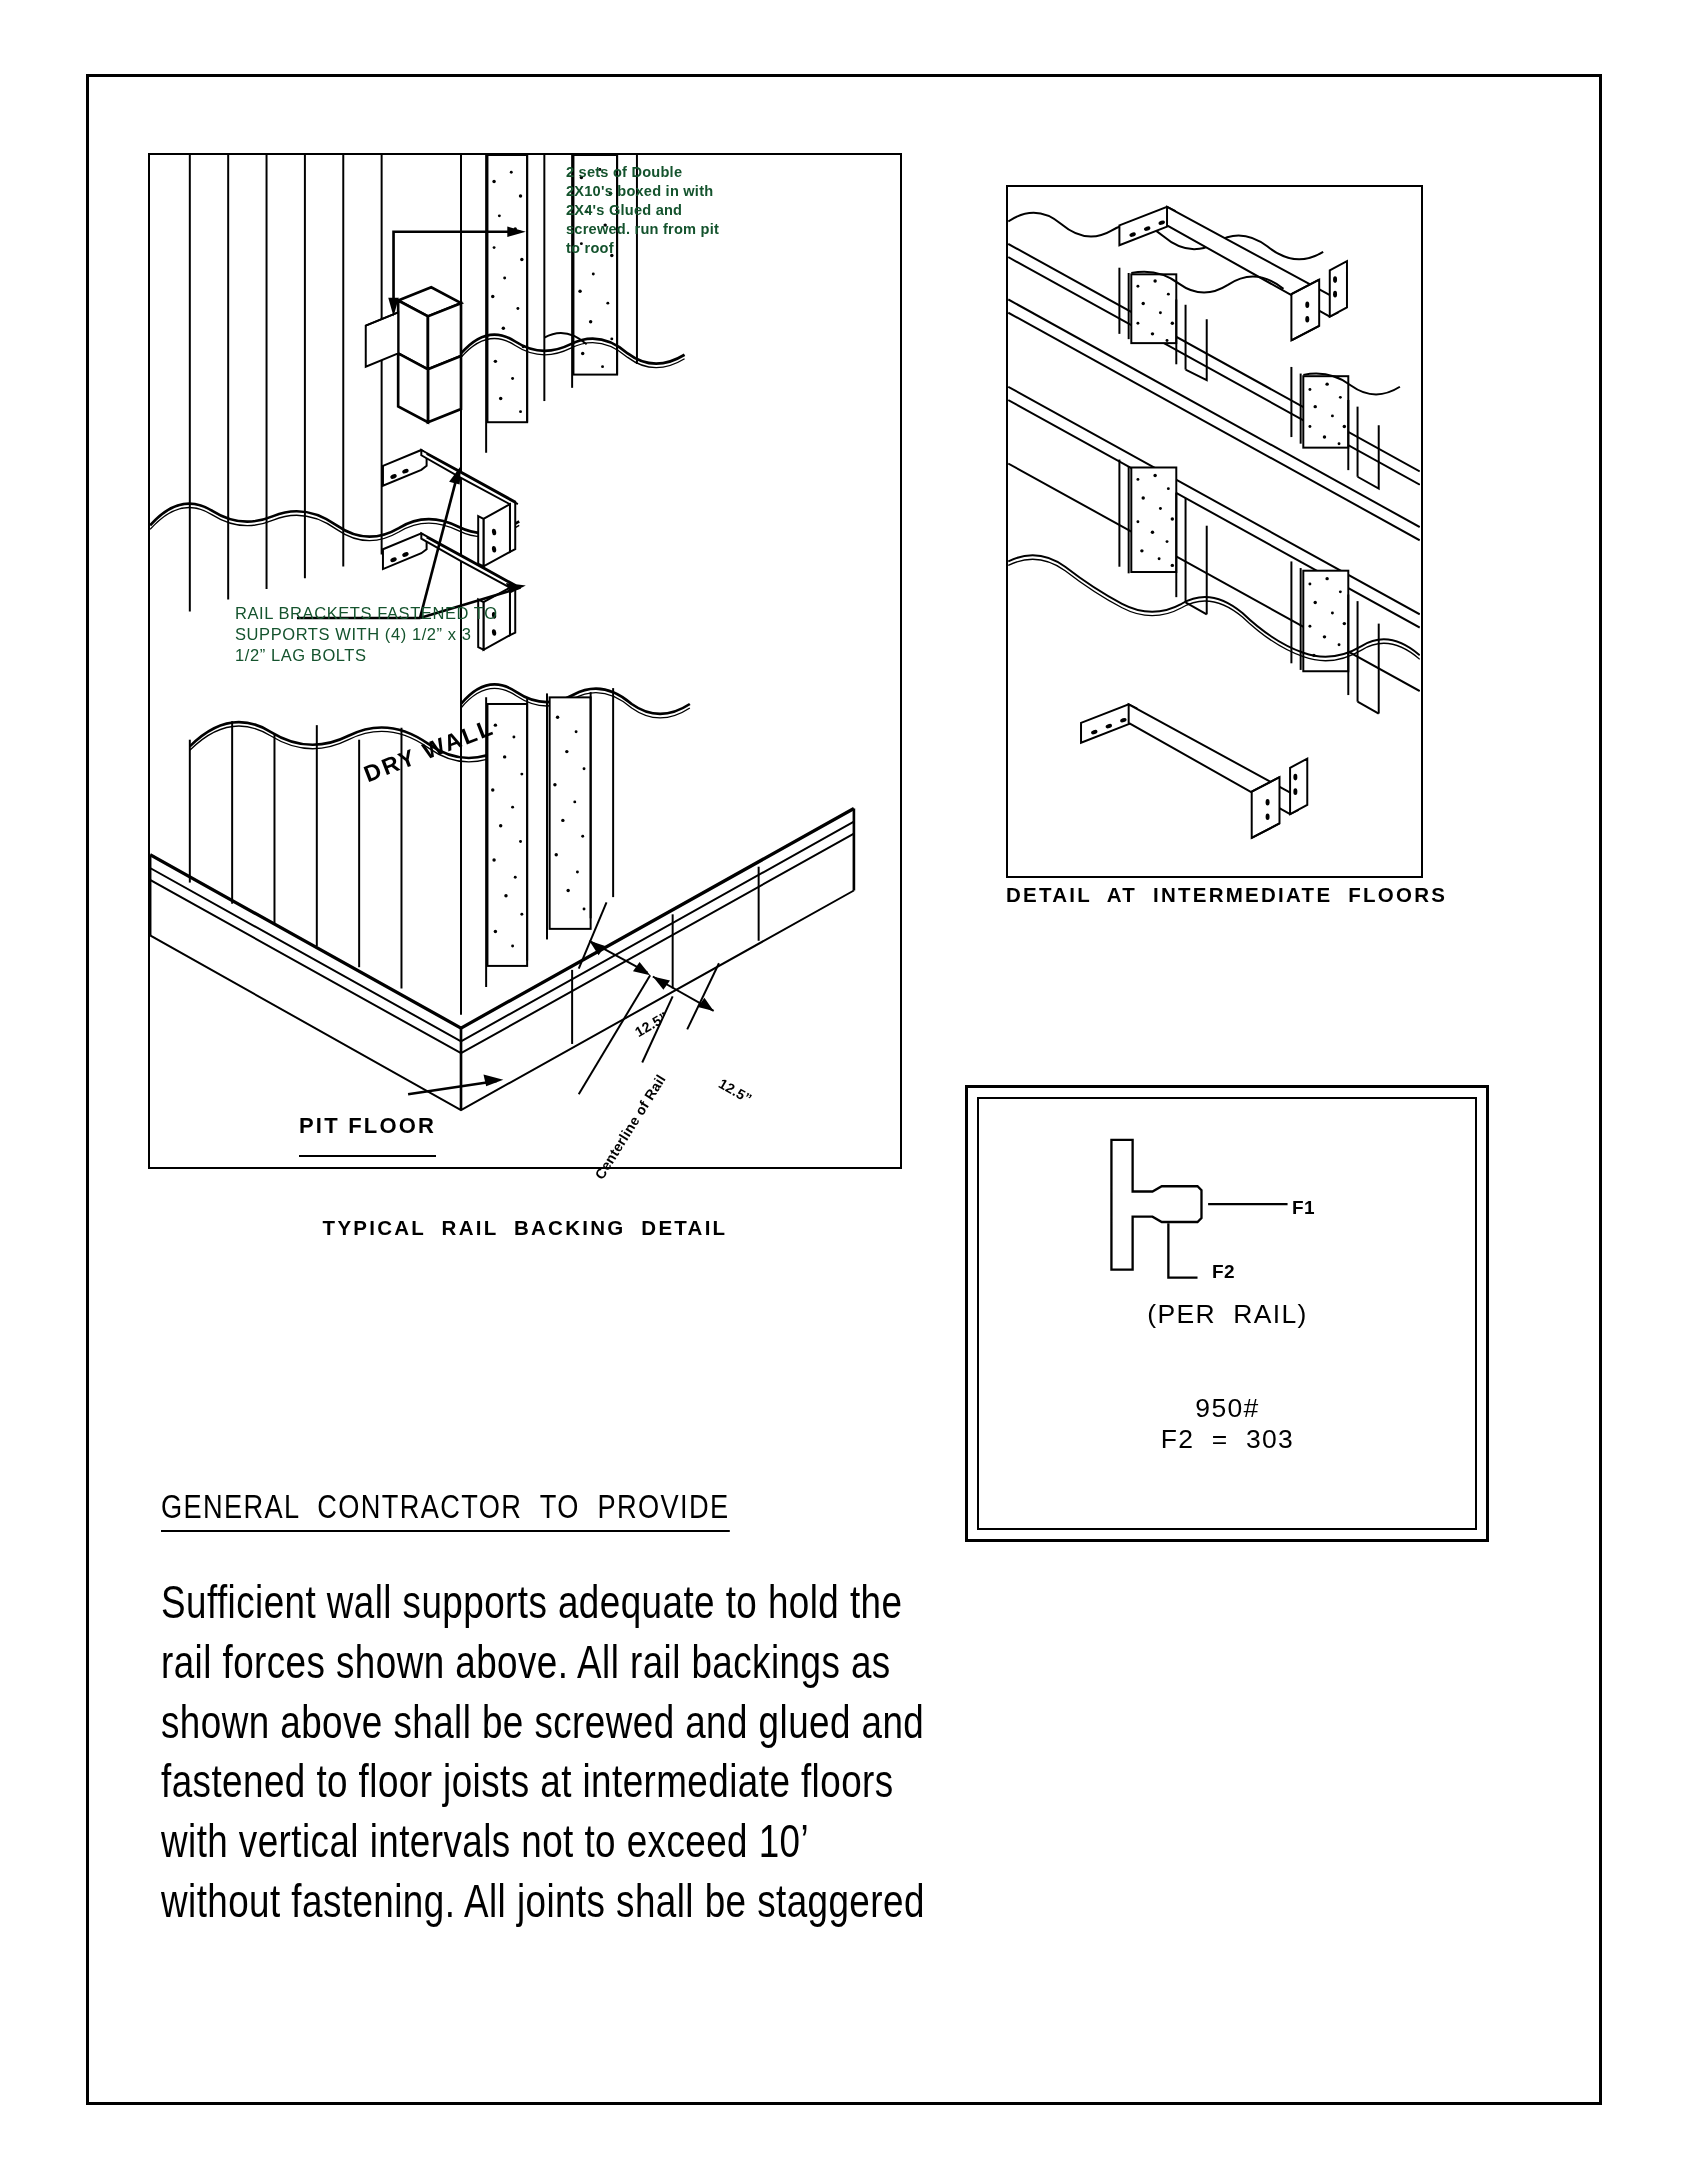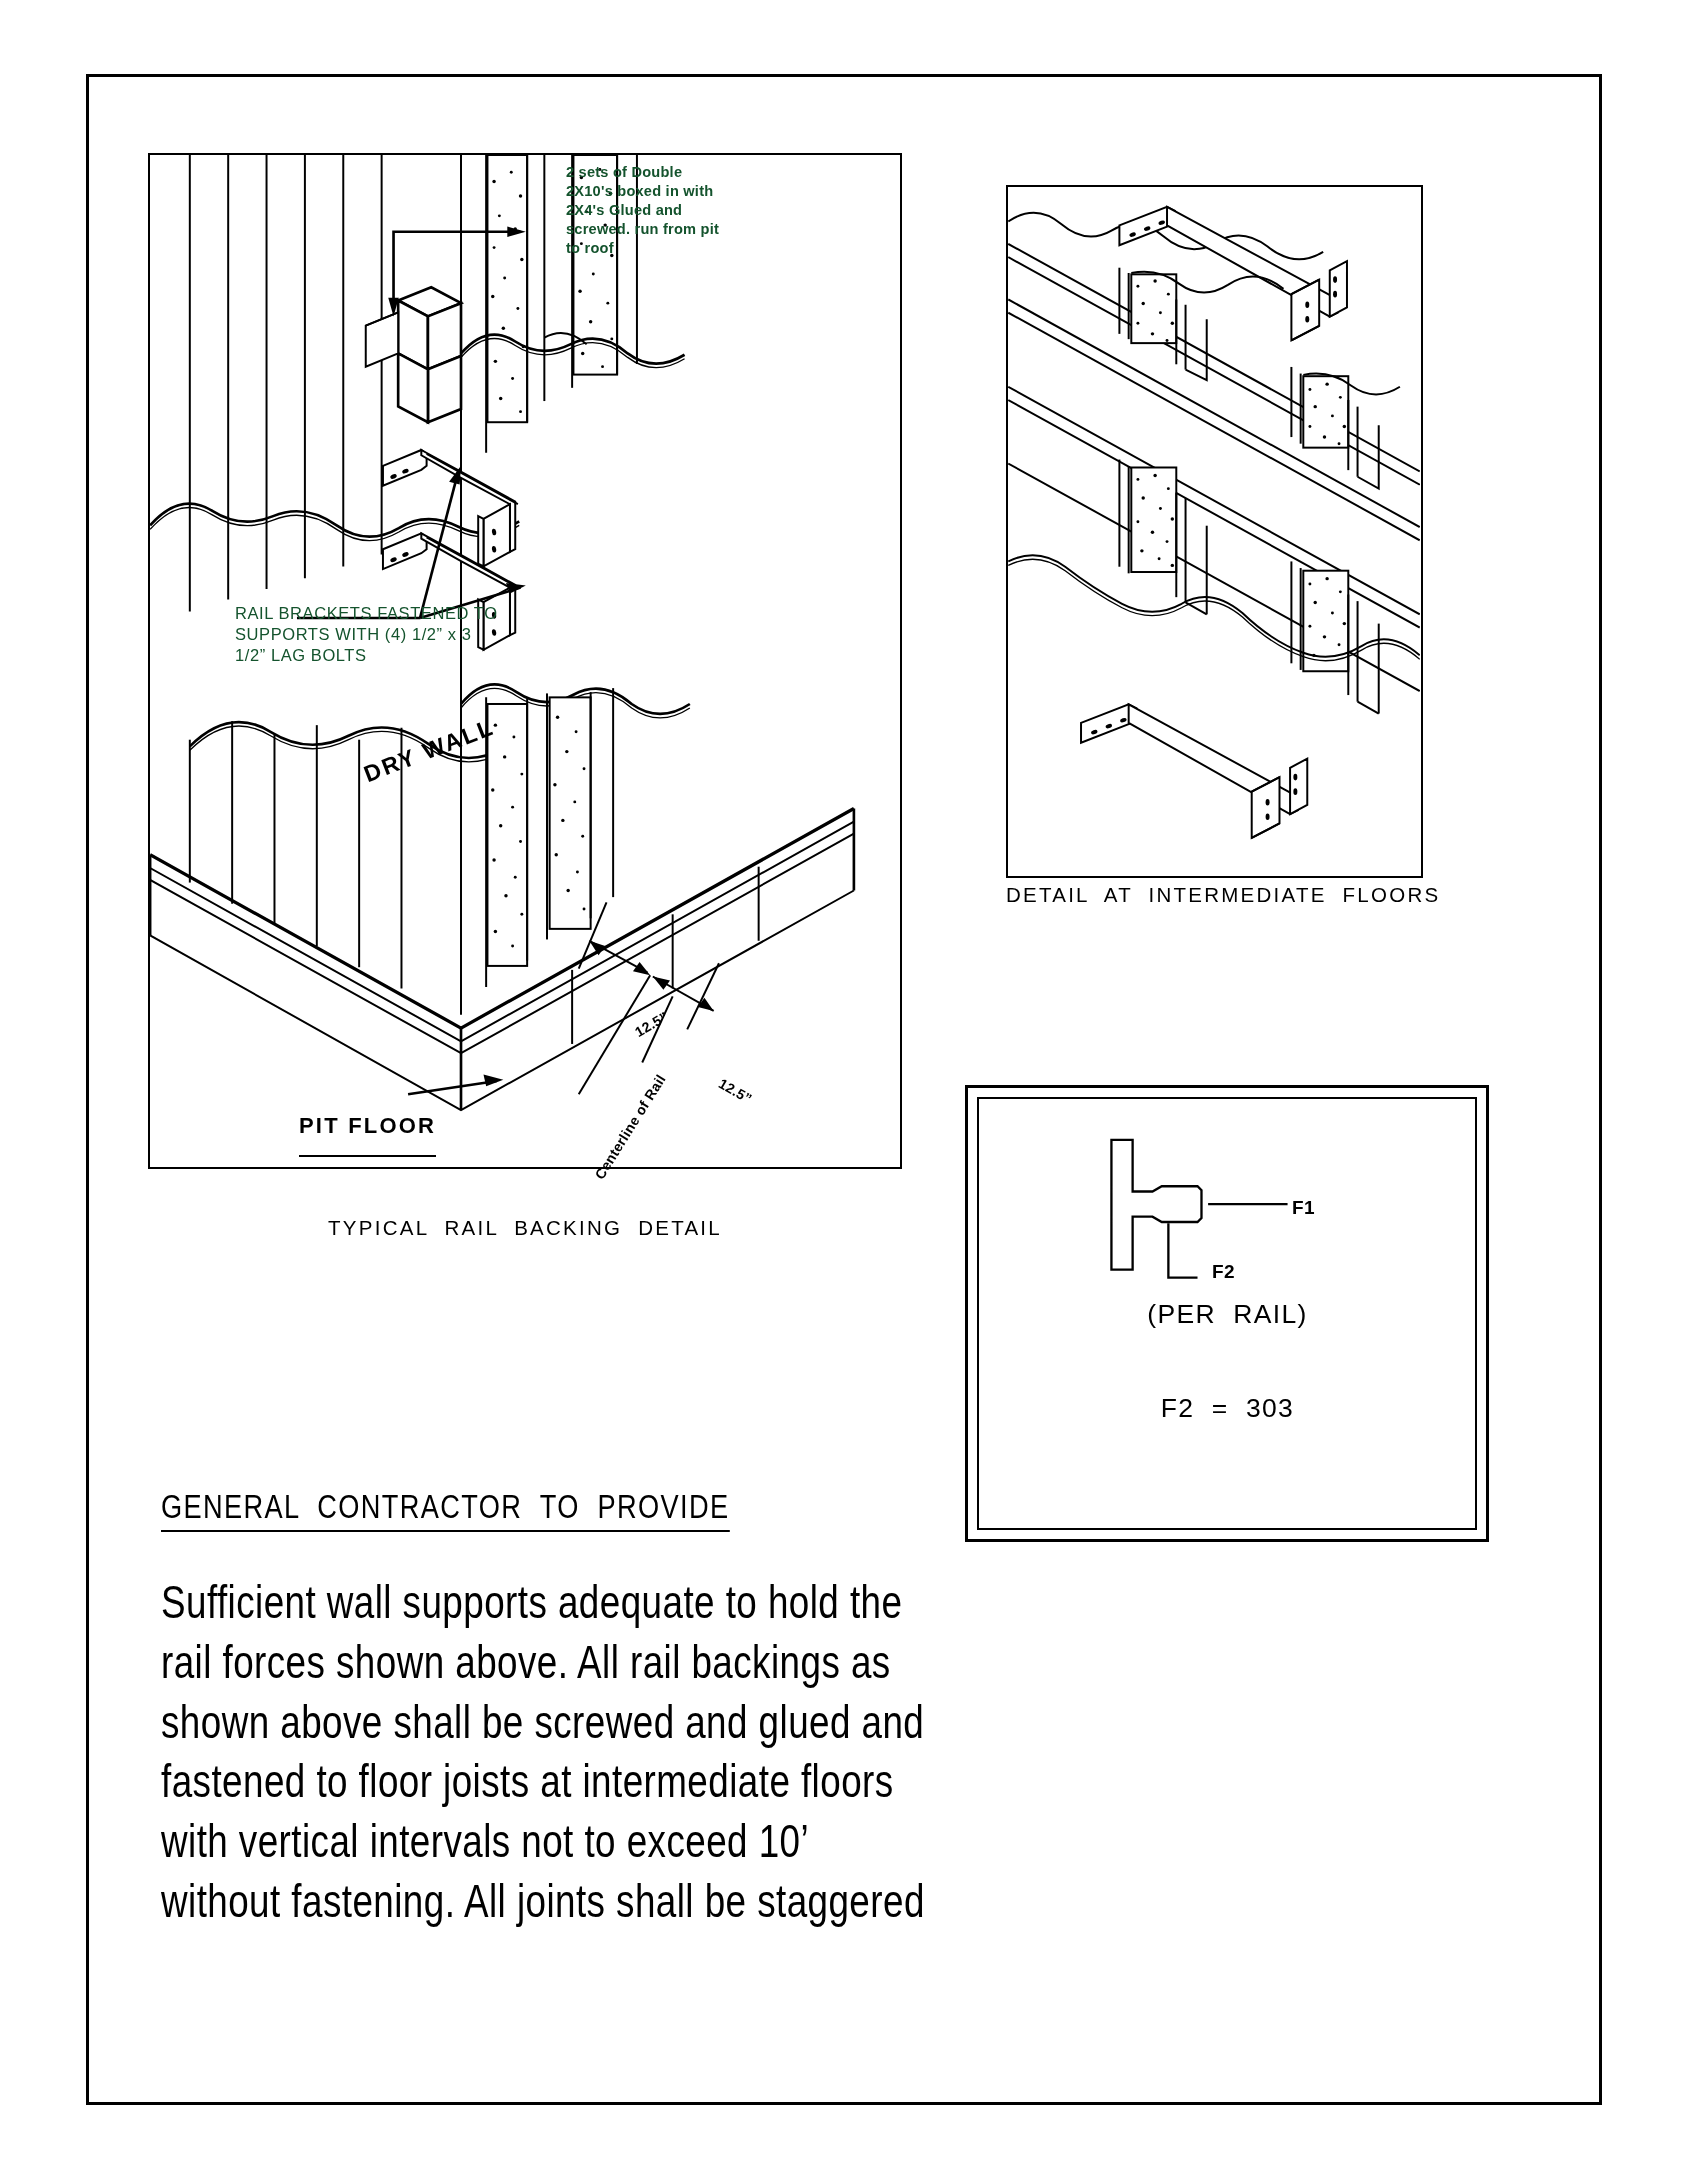--- a/index.html
+++ b/index.html
@@ -57,21 +57,21 @@
     position: absolute;
     left: 9.3px; top: 9.3px; right: 9.3px; bottom: 9.3px;
     border: 2px solid #000;
     box-sizing: border-box;
   }
 
   
   .caption {
     position: absolute;
     font-size: 20.5px;
-    font-weight: normal;
+    font-weight: bold;
     letter-spacing: 0.11em;
     white-space: pre;
     text-align: center;
   }
 
   
   #note-double-2x10 {
     position: absolute;
     left: 566px; top: 163px;
     width: 198px;
@@ -631,20 +631,21 @@
 
 <div id="rx-f1" class="rx-label">F1</div>
 
 <div id="rx-f2" class="rx-label">F2</div>
 
 <div id="rx-title-block">
   <div>(PER  RAIL)</div>
 </div>
 
 <div id="rx-values-block">
+  <div>950#</div>
   <div>F2  =  303</div>
 </div>
 
 <div id="gc-heading">GENERAL  CONTRACTOR  TO  PROVIDE</div>
 
 <div id="gc-body">Sufficient  wall  supports  adequate  to  hold  the
 rail  forces  shown  above.  All  rail  backings  as
 shown  above  shall  be  screwed  and  glued  and
 fastened  to  floor  joists  at  intermediate  floors
 with  vertical  intervals  not  to  exceed  10’

